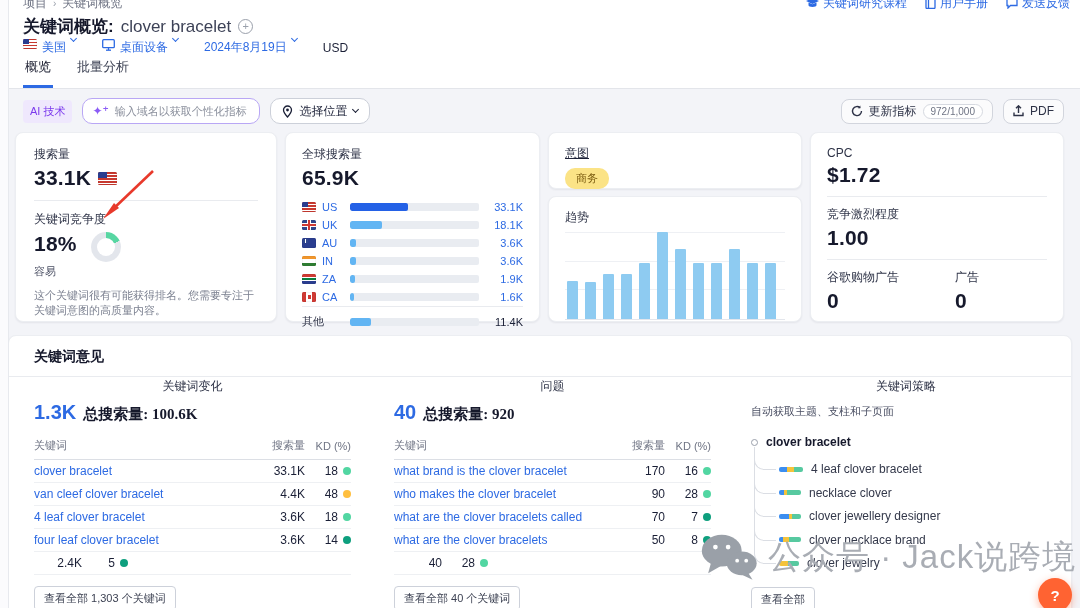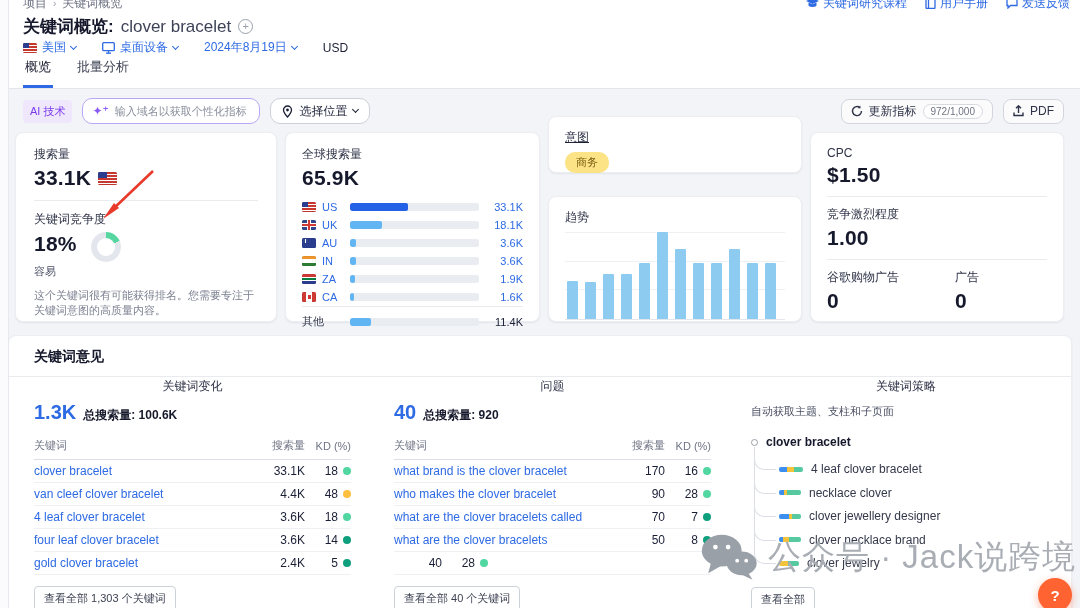--- a/index.html
+++ b/index.html
@@ -16,21 +16,21 @@
   .crumb .sep{color:#9aa0ab;font-size:10px;}
   .crumb a{color:#6f7484;text-decoration:none;}
   .top-links{display:flex;gap:18px;}
   .top-link{display:flex;align-items:center;gap:4px;color:#2d6ae3;cursor:pointer;}
   .top-link svg{display:block;}
   .title-row{position:absolute;left:14px;top:15px;display:flex;align-items:center;gap:7px;}
   .title-bold{font-size:17px;font-weight:bold;color:#16192c;}
   .title-kw{font-size:17px;color:#3d4257;}
   .plus-circle{width:15px;height:15px;border:1.2px solid #9aa0ab;border-radius:50%;color:#9aa0ab;font-size:11px;line-height:12px;text-align:center;cursor:pointer;}
   .filter-row{position:absolute;left:14px;top:39px;display:flex;align-items:center;gap:26px;font-size:12px;}
-  .filter{display:flex;align-items:center;gap:5px;color:#2d6ae3;cursor:pointer;}
+  .filter{display:flex;gap:5px;color:#2d6ae3;cursor:pointer;}
   .filter .usd{color:#1a1f36;}
   .caret{width:5px;height:5px;border-right:1.4px solid currentColor;border-bottom:1.4px solid currentColor;transform:rotate(45deg);display:inline-block;margin-top:-3px;}
   .tabs{position:absolute;left:14px;bottom:0;display:flex;gap:22px;font-size:13px;}
   .tab{padding:6px 2px 9px;cursor:pointer;color:#3b4052;}
   .tab.active{color:#16192c;border-bottom:3px solid #2d6ae3;}
 
   
   .flag{display:inline-block;width:14px;height:10px;border-radius:1.5px;position:relative;overflow:hidden;flex:none;box-shadow:0 0 0 .5px rgba(0,0,0,.08) inset;}
   .flag.big{width:19px;height:13px;}
   .flag-US{background:repeating-linear-gradient(180deg,#c7392f 0 1.5px,#fff 1.5px 3px);}
@@ -73,21 +73,21 @@
   .gv-rows{margin-top:8px;}
   .gv-row{display:flex;align-items:center;gap:6px;height:18px;}
   .gv-code{width:22px;font-size:11px;color:#2d6ae3;cursor:pointer;}
   .gv-track{flex:1;height:8px;background:#e9ecf1;border-radius:2px;overflow:hidden;}
   .gv-fill{display:block;height:100%;background:#62b5f3;border-radius:2px;}
   .gv-fill.dark{background:#2461e6;}
   .gv-val{width:38px;text-align:right;font-size:11px;color:#2d6ae3;}
   .gv-other{display:flex;align-items:center;gap:6px;height:18px;border-top:1px solid #e9ebef;margin-top:0;padding-top:6px;height:24px;}
   .gv-other .lbl{width:42px;font-size:11px;color:#2e3347;}
 
-  #card-intent{left:548px;top:116px;width:254px;height:57px;padding:12px 16px;text-decoration:underline;}
+  #card-intent{left:548px;top:132px;width:254px;height:57px;padding:12px 16px;text-decoration:underline;}
   .intent-badge{display:inline-block;margin-top:6px;background:#fbe386;color:#7e5f12;font-size:11px;padding:3px 11px;border-radius:10px;}
 
   #card-trend{left:548px;top:196px;width:254px;height:126px;padding:12px 16px;}
   .trend-chart{position:relative;height:88px;margin-top:6px;display:flex;align-items:flex-end;gap:7px;padding:0 2px;border-bottom:1px solid #e3e6ec;}
   .trend-grid{position:absolute;left:0;right:0;height:1px;background:#eef0f4;}
   .tbar{width:11px;background:#8ecbf1;border-radius:1px 1px 0 0;position:relative;z-index:1;}
 
   #card-cpc{left:810px;top:132px;width:254px;height:190px;padding:13px 16px;}
   #card-cpc .hair{margin:9px 0;}
   .cpc-cols{display:flex;gap:56px;}
@@ -95,21 +95,21 @@
   
   .ideas{position:absolute;left:8px;top:335px;width:1064px;height:285px;background:#fff;border-radius:8px;box-shadow:0 1px 2px rgba(25,32,51,.07);border:1px solid #eceef2;}
   .ideas-title{font-size:14px;font-weight:bold;color:#16192c;padding:12px 25px 10px;border-bottom:1px solid #e9ebef;}
   .col{position:absolute;top:42px;width:317px;}
   #col-variations{left:25px;}
   #col-questions{left:385px;}
   #col-strategy{left:742px;width:310px;}
   .col-label{font-size:12px;color:#2e3347;text-align:center;}
   .col-nums{display:flex;align-items:baseline;gap:7px;margin-top:6px;}
   .col-count{font-size:20px;font-weight:bold;color:#2d6ae3;}
-  .col-total{font-size:12px;font-weight:bold;color:#16192c;}
+  .col-total{font-size:15px;font-weight:bold;color:#16192c;font-family:Liberation Serif, serif;}
   .t-head{display:flex;font-size:11px;color:#6f7484;margin-top:14px;padding-bottom:6px;border-bottom:1px solid #dcdfe5;}
   .t-row{display:flex;align-items:center;height:23px;border-bottom:1px solid #eef0f3;font-size:12px;}
   .t-kw{flex:1;color:#2d6ae3;cursor:pointer;white-space:nowrap;overflow:hidden;}
   .t-vol{width:48px;text-align:right;color:#1a1f36;}
   .t-kd{width:46px;display:flex;justify-content:flex-end;align-items:center;gap:5px;color:#1a1f36;}
   .dot{width:8px;height:8px;border-radius:50%;flex:none;}
   .dot.green{background:#52d6a2;} .dot.teal{background:#0e9f7e;} .dot.orange{background:#ffbf3f;}
   .view-all{display:inline-block;margin-top:11px;border:1px solid #cdd1da;border-radius:4px;background:#fff;font-size:11px;color:#3c4152;padding:4px 9px;cursor:pointer;}
   .strat-sub{font-size:11px;color:#4a4f63;margin-top:9px;}
   .tree{position:relative;margin-top:16px;height:150px;}
@@ -341,21 +341,21 @@
       <div class="tbar" style="height: 64%;"></div>
       <div class="tbar" style="height: 64%;"></div>
       <div class="tbar" style="height: 80%;"></div>
       <div class="tbar" style="height: 64%;"></div>
       <div class="tbar" style="height: 64%;"></div>
     </div>
 </div>
 
 <div class="card" id="card-cpc">
   <div class="card-label">CPC</div>
-  <div class="big-num" style="margin-top:3px;">$1.50</div>
+  <div class="big-num" style="margin-top:3px;">$1.72</div>
   <div class="hair"></div>
   <div class="card-label">竞争激烈程度</div>
   <div class="big-num" style="margin-top:3px;">1.00</div>
   <div class="hair"></div>
   <div class="cpc-cols">
     <div>
       <div class="card-label">谷歌购物广告</div>
       <div class="big-num" style="margin-top:3px;">0</div>
     </div>
     <div>
@@ -394,21 +394,20 @@
           <span class="t-kw">4 leaf clover bracelet</span>
           <span class="t-vol">3.6K</span>
           <span class="t-kd">18<span class="dot green"></span></span>
         </div>
         <div class="t-row">
           <span class="t-kw">four leaf clover bracelet</span>
           <span class="t-vol">3.6K</span>
           <span class="t-kd">14<span class="dot teal"></span></span>
         </div>
         <div class="t-row">
-          <span class="t-kw">gold clover bracelet</span>
           <span class="t-vol">2.4K</span>
           <span class="t-kd">5<span class="dot teal"></span></span>
         </div>
       </div>
     <span class="view-all">查看全部 1,303 个关键词</span>
   </div>
 
   <div class="col" id="col-questions">
     <div class="col-label">问题</div>
     <div class="col-nums">

